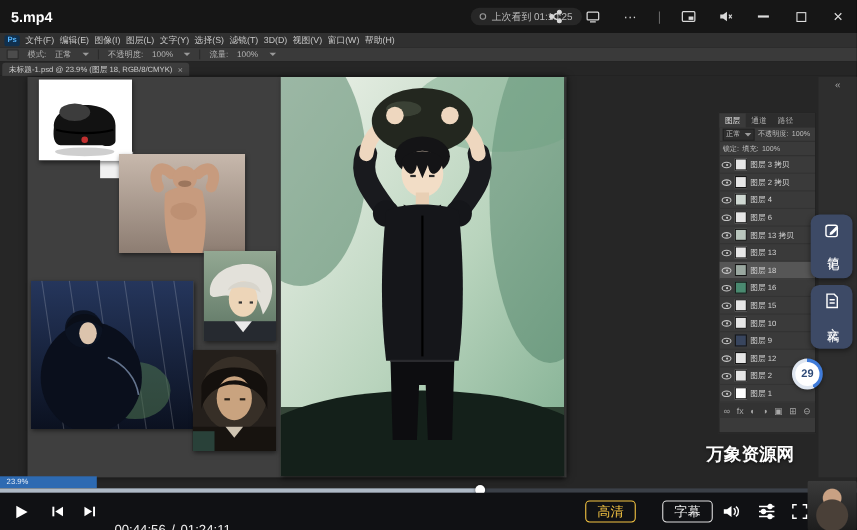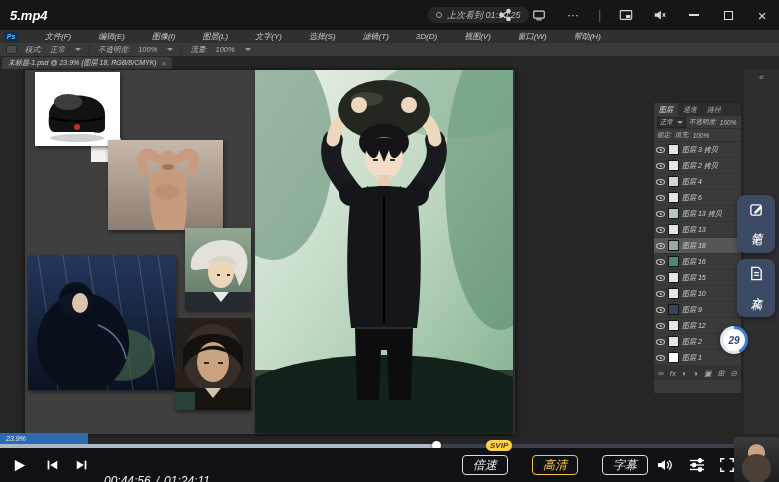--- a/index.html
+++ b/index.html
@@ -1,38 +1,38 @@
 <!DOCTYPE html>
 <html><head>
 <meta charset="utf-8">
 <style>
   * { margin:0; padding:0; box-sizing:border-box; }
   html,body { width:779px; height:482px; background:#000; overflow:hidden;
     font-family:"Liberation Sans", sans-serif; }
-  #screen { position:relative; width:779px; height:482px; background:#000;font-style:italic; }
+  #screen { position:relative; width:779px; height:482px; background:#000; }
 
   
   .titlebar { position:absolute; left:0; top:0; width:779px; height:30px;
     background:#161616; display:flex; align-items:center; z-index:30; }
   .tb-title { position:absolute; left:10px; color:#fff; font-size:13px; font-weight:bold; }
   .toast { position:absolute; left:428px; top:7px; height:16px; display:flex; align-items:center;
     gap:5px; background:rgba(40,40,40,.95); border-radius:8px; padding:0 8px;
     color:#bdbdbd; font-size:9px; }
   .toast-dot { width:6px; height:6px; border-radius:50%; border:1px solid #999; display:inline-block; }
   .tb-icons { position:absolute; right:8px; top:0; height:30px; display:flex; align-items:center; gap:16px; }
   .tbi { width:18px; height:18px; display:flex; align-items:center; justify-content:center;
     color:#d8d8d8; font-size:12px; cursor:pointer; }
   .tb-sep { color:#666; font-size:12px; }
   .win-min-bar { width:10px; height:2px; background:#ddd; display:block; }
   .win-max-box { width:9px; height:9px; border:1.5px solid #ddd; display:block; }
   .win-close-x { font-size:15px; color:#ddd; line-height:1; }
 
   
   .ps-menubar { position:absolute; left:0; top:30px; width:779px; height:13px;
-    background:#303030; display:flex; align-items:center; gap:27px; padding-left:4px; }
+    background:#303030; display:flex; align-items:center; gap:5px; padding-left:4px; }
   .ps-logo { width:14px; height:10px; background:#10304e; color:#57b7ff; font-size:7px;
     font-weight:bold; display:flex; align-items:center; justify-content:center; border-radius:2px; }
   .menu-item { color:#c9c9c9; font-size:8px; white-space:nowrap; cursor:default; }
   .ps-options { position:absolute; left:0; top:43px; width:779px; height:13px;
     background:#3a3a3a; display:flex; align-items:center; gap:8px; padding-left:6px;
     color:#b5b5b5; font-size:7.5px; }
   .opt-tool { width:11px; height:9px; background:#4c4c4c; border:1px solid #2a2a2a; border-radius:1px; }
   .caret { width:0; height:0; border-left:3px solid transparent; border-right:3px solid transparent;
     border-top:3px solid #9a9a9a; display:inline-block; margin-left:2px; }
   .opt-sep { width:1px; height:9px; background:#2b2b2b; }
@@ -482,20 +482,21 @@
           </svg>
       </span>
       <span class="side-btn-label">文稿</span>
     </div>
   </div>
 
   <div class="badge-ring">
     <div class="badge-inner">29</div>
   </div>
 
+  <div class="wm-text">万象资源网</div>
 
   <div class="progress">
     <div class="progress-played" style="width: 56%;"></div>
     <div class="progress-knob" style="left: 56%;"></div>
   </div>
 
   <div class="controls">
     <span class="ctrl" style="left:10px; top:8px; width:18px; height:18px;">
       <svg width="15" height="15" viewBox="0 0 16 16">
           <path d="M3,2 L14,8 L3,14 Z" fill="#fff"></path>
@@ -512,24 +513,20 @@
           <path d="M2,3 L10,8 L2,13 Z" fill="#fff"></path>
           <rect x="11" y="3" width="2" height="10" fill="#fff"></rect>
         </svg>
     </span>
     <span class="time">
       <span>00:44:56</span>
       <span>/</span>
       <span>01:24:11</span>
     </span>
 
-    <span class="speed-wrap">
-      <span class="svip">SVIP</span>
-      <span class="pill-btn">倍速</span>
-    </span>
     <span class="pill-btn pill-yellow" style="left:532px;">高清</span>
     <span class="pill-btn" style="left:602px;">字幕</span>
 
     <span class="ctrl" style="left:656px; top:8px; width:18px; height:18px;">
       <svg width="16" height="16" viewBox="0 0 16 16">
           <polygon points="1,6 4,6 8,3 8,13 4,10 1,10" fill="#fff"></polygon>
           <path d="M10,5 C12,6.5 12,9.5 10,11" stroke="#fff" stroke-width="1.3" fill="none"></path>
           <path d="M12,3.5 C15,5.5 15,10.5 12,12.5" stroke="#fff" stroke-width="1.3" fill="none"></path>
         </svg>
     </span>

